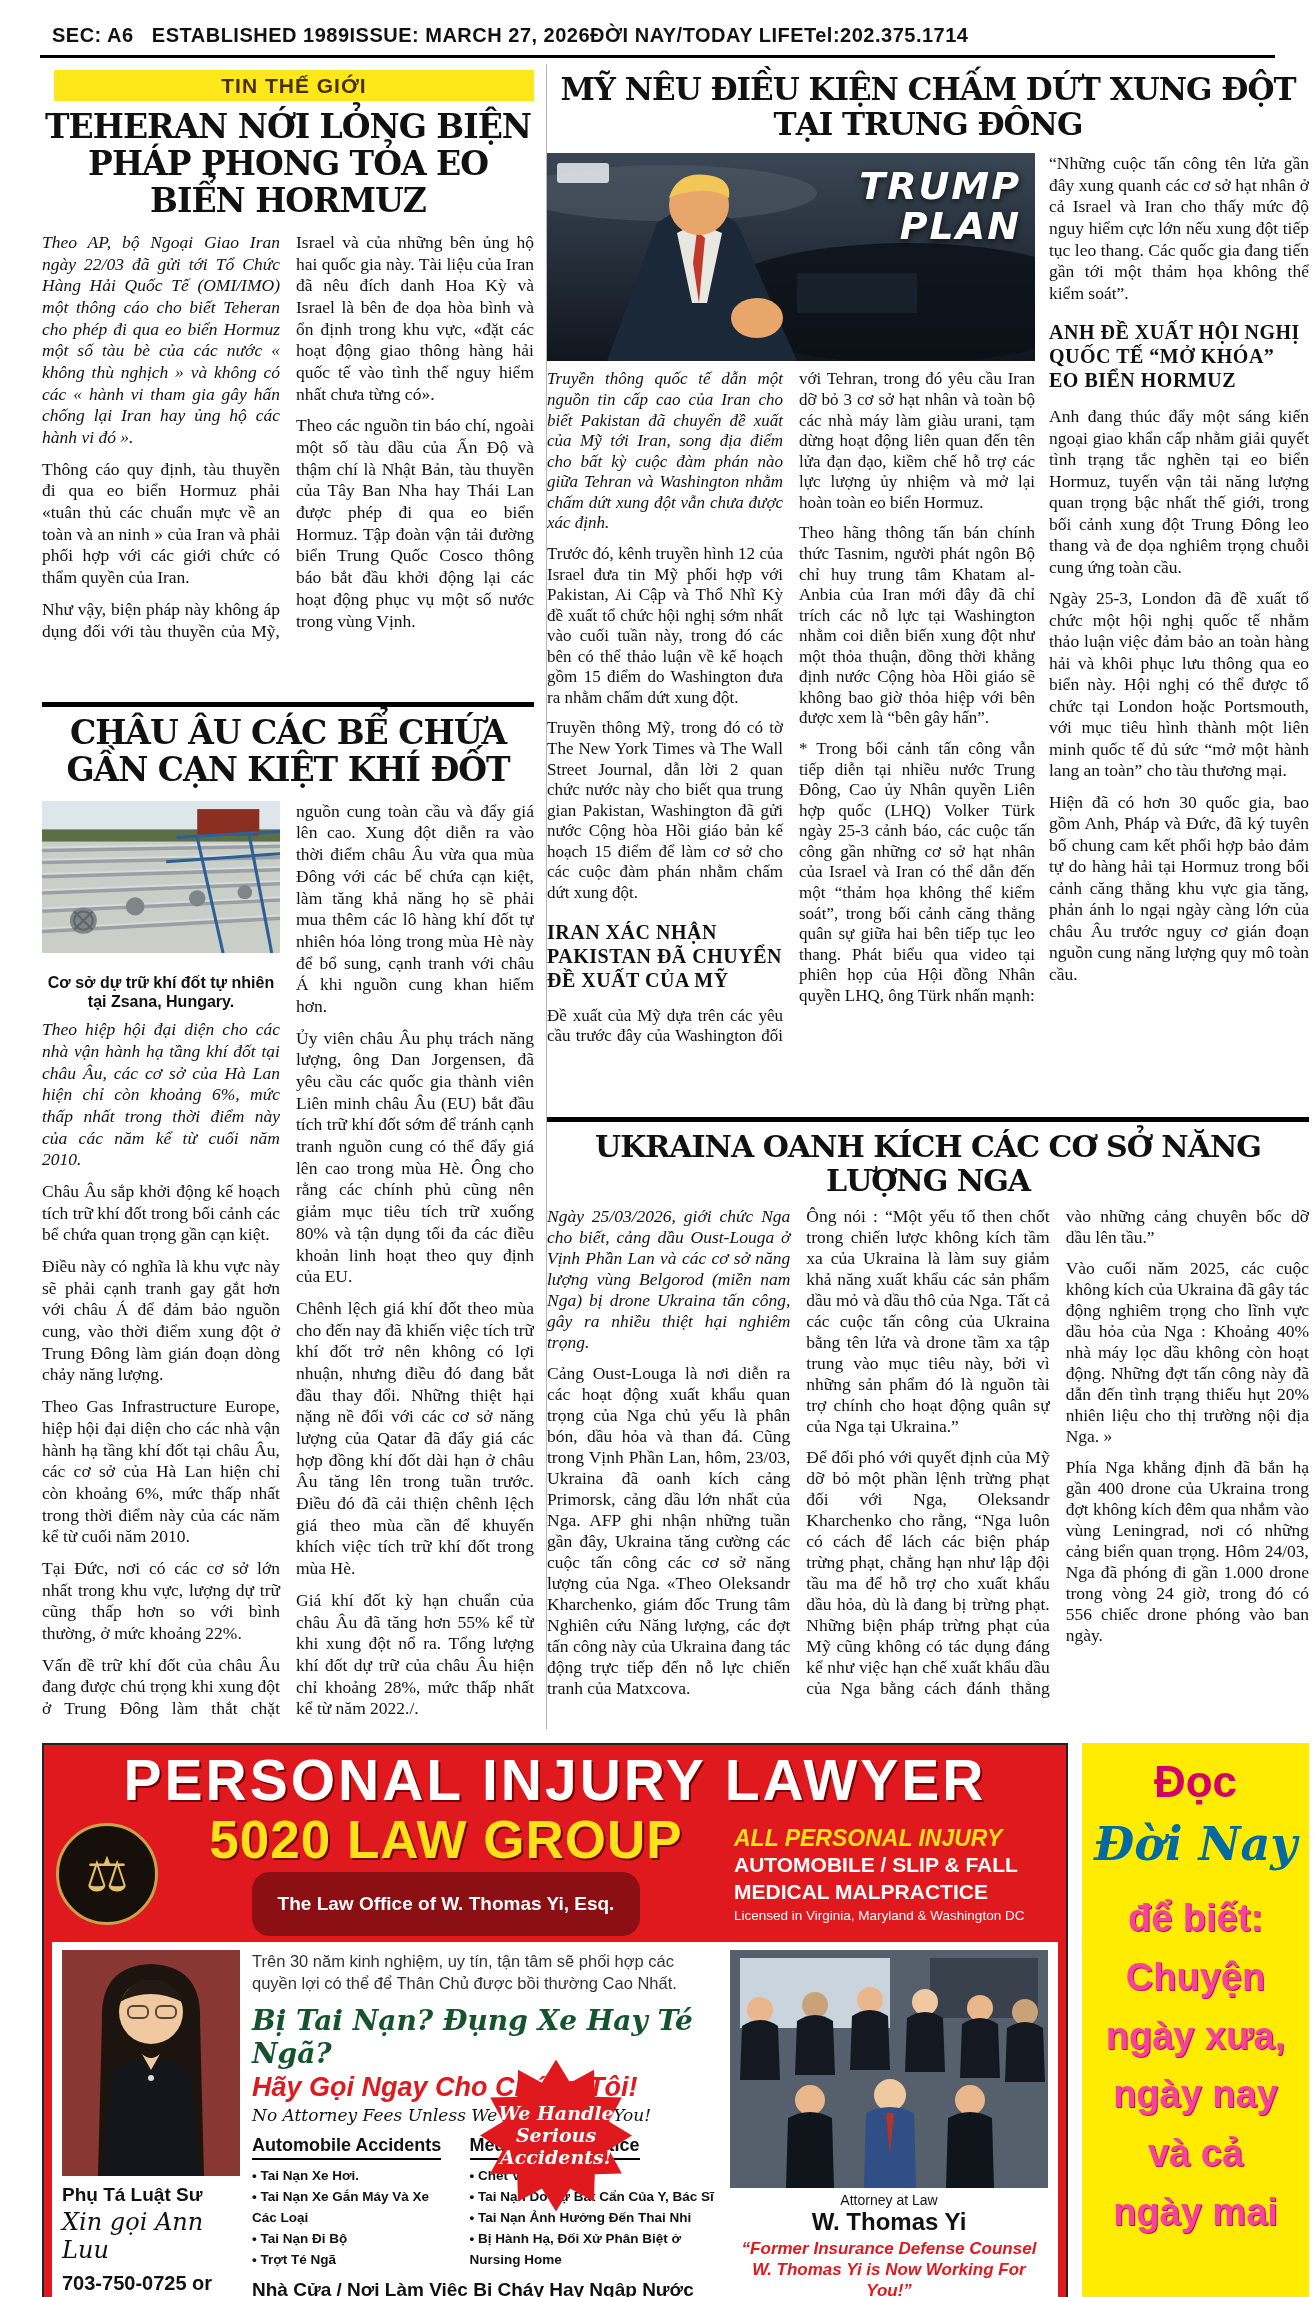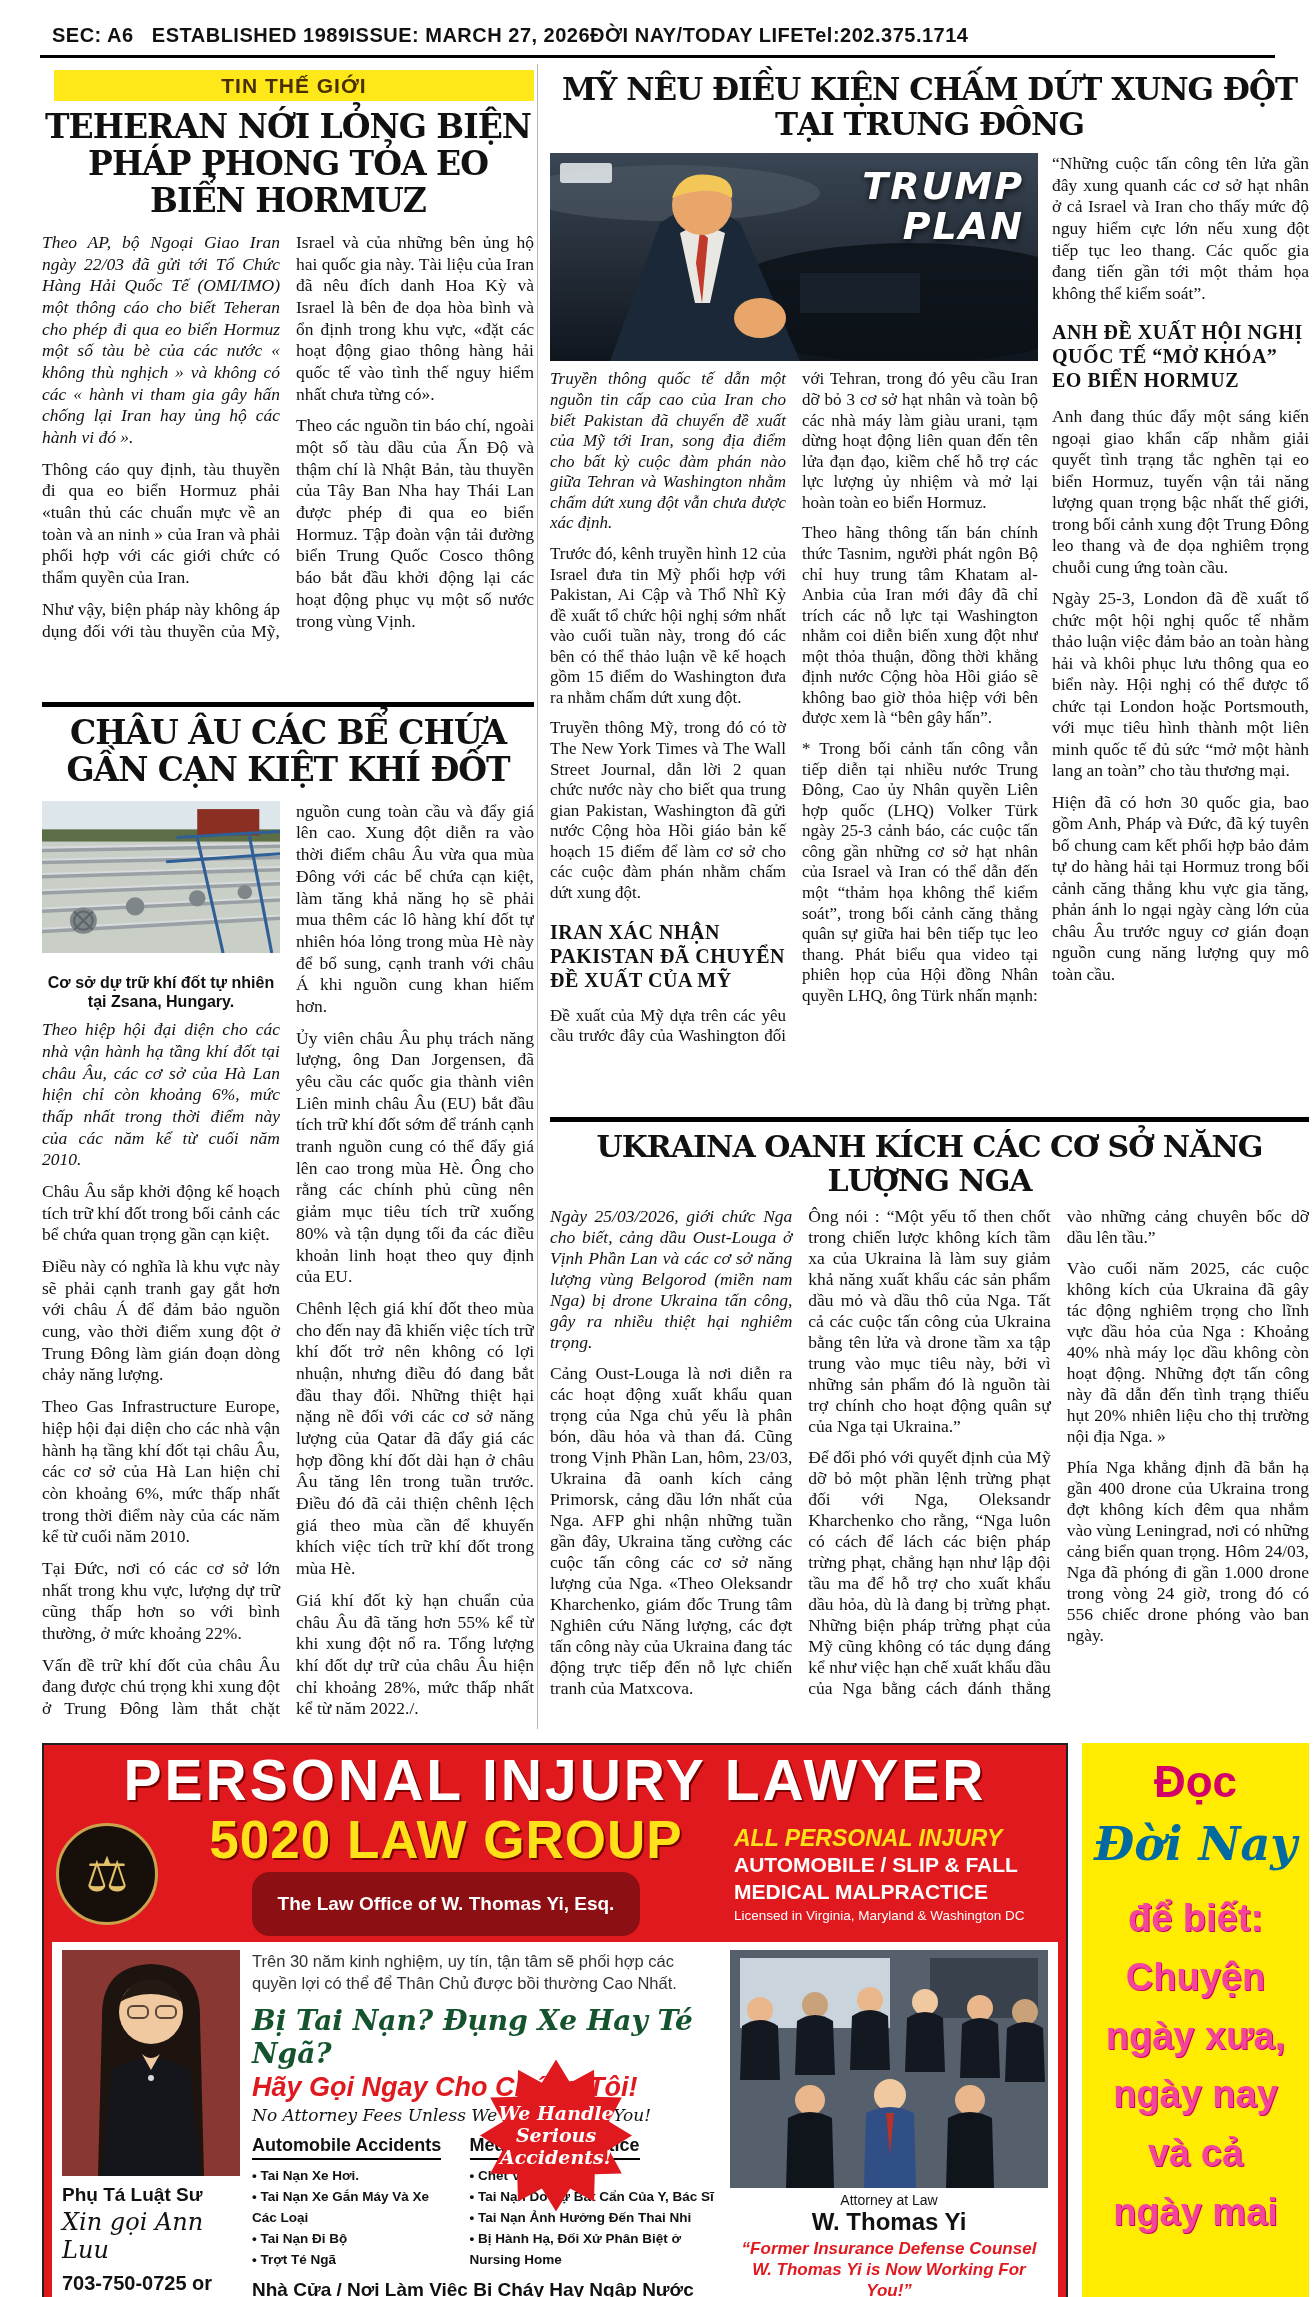--- a/index.html
+++ b/index.html
@@ -4,23 +4,23 @@
 <style>
   html,body{margin:0;padding:0;background:#888;}
   .page{width:1315px;height:2297px;background:#fff;position:relative;overflow:hidden;
         font-family:"Liberation Serif",serif;color:#111;margin:0 auto;}
   
   .masthead{display:flex;justify-content:flex-start;align-items:flex-end;
             padding:24px 150px 6px 52px;font-family:"Liberation Sans",sans-serif;
             font-weight:bold;font-size:20px;letter-spacing:.5px;}
   .masthead-rule{height:3px;background:#000;margin:2px 40px 0 40px;}
   
-  .main{display:flex;padding:6px 6px 0 42px;gap:3px;}
+  .main{display:flex;padding:6px 6px 0 42px;gap:12px;}
   .col-left{width:492px;flex:none;}
-  .col-right{flex:1;border-left:1px solid #b5b5b5;padding-left:12px;min-width:0;}
+  .col-right{flex:1;border-left:1px solid #b5b5b5;min-width:0;}
   .section-banner{background:#ffe81a;color:#4a3000;font-family:"Liberation Sans",sans-serif;
       font-weight:bold;font-size:21px;text-align:center;line-height:31px;height:31px;
       margin:6px 0 8px 12px;letter-spacing:1px;}
   .headline{font-family:"DejaVu Serif",serif;font-weight:bold;text-align:center;
             line-height:1.12;letter-spacing:-1px;margin:8px 0 12px;}
   .h-left{font-size:33px;}
   .h-right{font-size:31px;}
   .h-ukr{font-size:30px;margin:6px 0 8px;}
   .body-cols{column-gap:16px;text-align:justify;overflow:hidden;}
   .body-cols p{margin:0 0 10px;}

